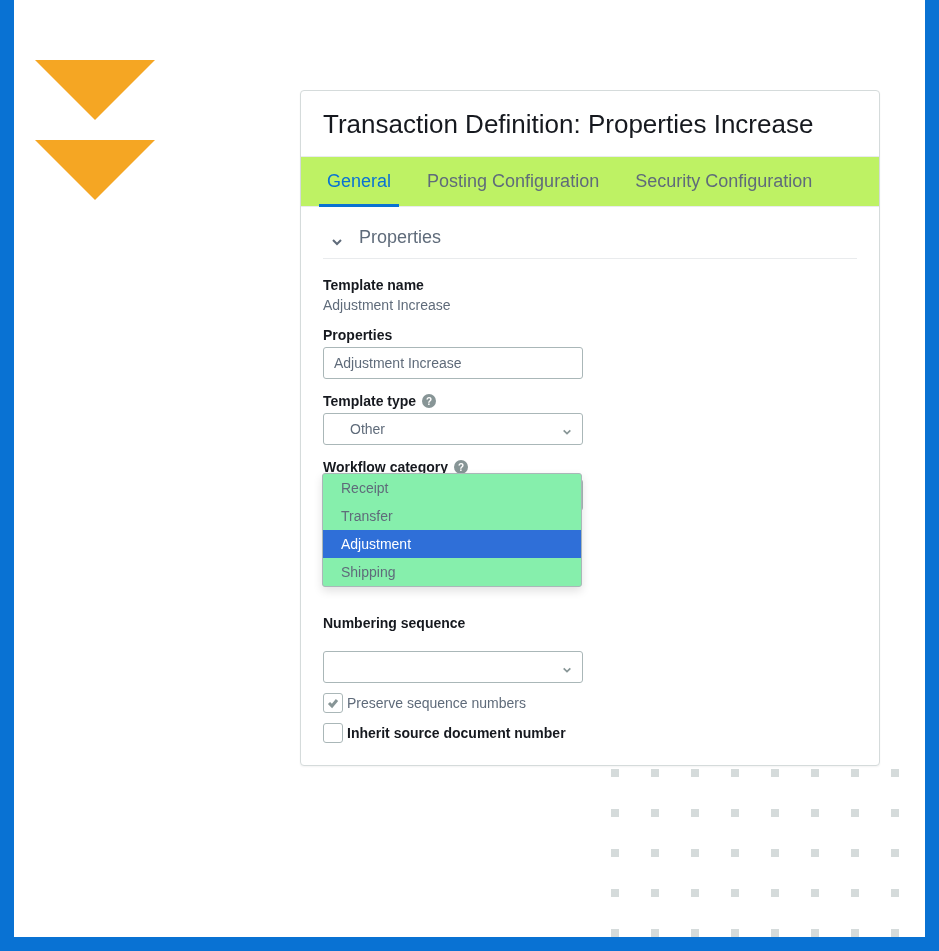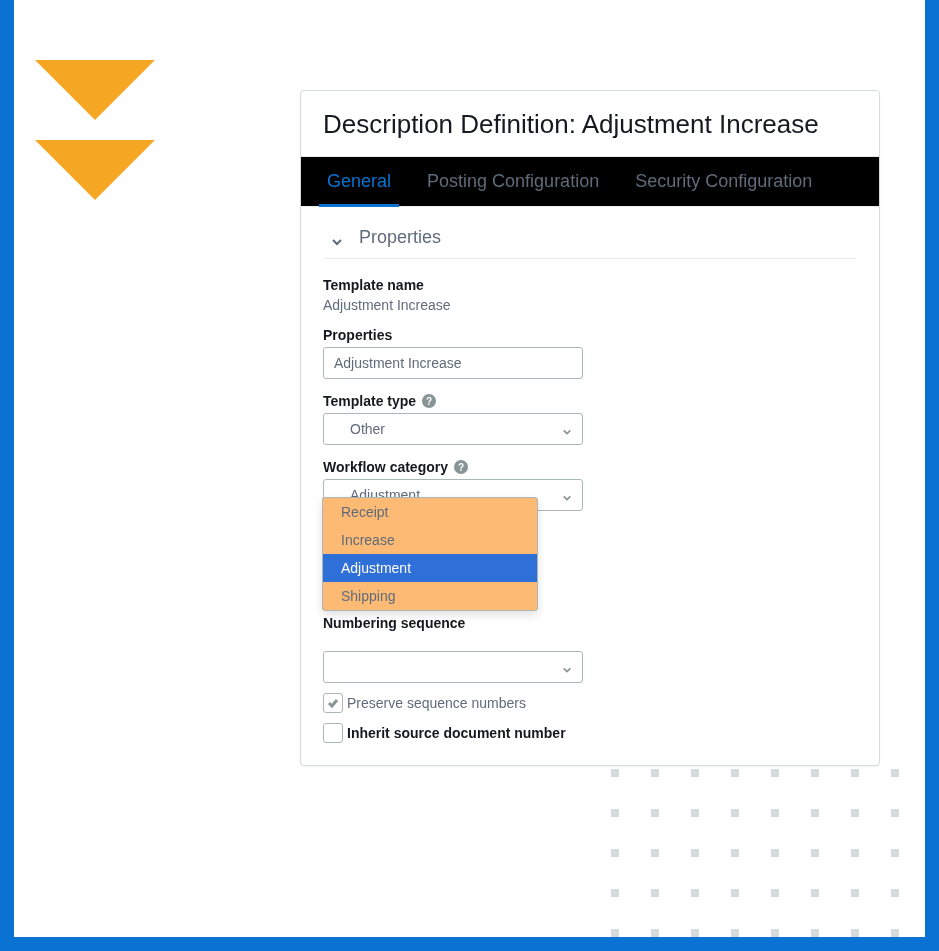--- a/index.html
+++ b/index.html
@@ -43,21 +43,21 @@
     z-index: 1;
   }
   .panel-title {
     font-size: 26px;
     font-weight: 400;
     color: #16191f;
     padding: 18px 22px 16px 22px;
   }
   .tabs {
     display: flex;
-    background: #000000;
+    background: #bef264;
     border-top: 1px solid #e9ebed;
     border-bottom: 1px solid #e9ebed;
     padding: 0 8px;
   }
   .tab {
     padding: 14px 18px;
     font-size: 18px;
     color: #5f6b7a;
     cursor: pointer;
     position: relative;
@@ -134,28 +134,27 @@
     font-weight: 700;
     display: inline-flex;
     align-items: center;
     justify-content: center;
   }
 
   .dropdown-panel {
     position: absolute;
     top: 382px;
     left: 21px;
-    width: 216px;
-    background: #fdba74;
+    width: 260px;
+    background: #86efac;
     border: 1px solid #aab7b8;
     border-radius: 3px;
     box-shadow: 0 4px 10px rgba(0,0,0,0.12);
     z-index: 20;
     overflow: hidden;
-    margin-top: 24px;
   }
   .dropdown-option {
     padding: 6px 18px;
     font-size: 14px;
     color: #5f6b7a;
     cursor: pointer;
   }
   .dropdown-option.selected {
     background: #2f6fd8;
     color: #fff;
@@ -197,21 +196,21 @@
 </head>
 <body>
 
 <div class="triangle tri1"></div>
 <div class="triangle tri2"></div>
 
 <div class="frame-border"></div>
 
 <div class="panel">
 
-  <div class="panel-title">Description Definition: Adjustment Increase</div>
+  <div class="panel-title">Transaction Definition: Properties Increase</div>
 
   <div class="tabs">
     <div class="tab active">General</div>
     <div class="tab">Posting Configuration</div>
     <div class="tab">Security Configuration</div>
   </div>
 
   <div class="section">
 
     <div class="section-header">
@@ -291,21 +290,21 @@
 
     <div class="checkbox-row">
       <span class="checkbox"></span>
       <span class="checkbox-label strong">Inherit source document number</span>
     </div>
 
   </div>
 
   <div class="dropdown-panel">
     <div class="dropdown-option">Receipt</div>
-    <div class="dropdown-option">Increase</div>
+    <div class="dropdown-option">Transfer</div>
     <div class="dropdown-option selected">Adjustment</div>
     <div class="dropdown-option">Shipping</div>
   </div>
 
 </div>
 
 <div class="dot-grid">
   <div class="dot"></div>
     <div class="dot"></div>
     <div class="dot"></div>

